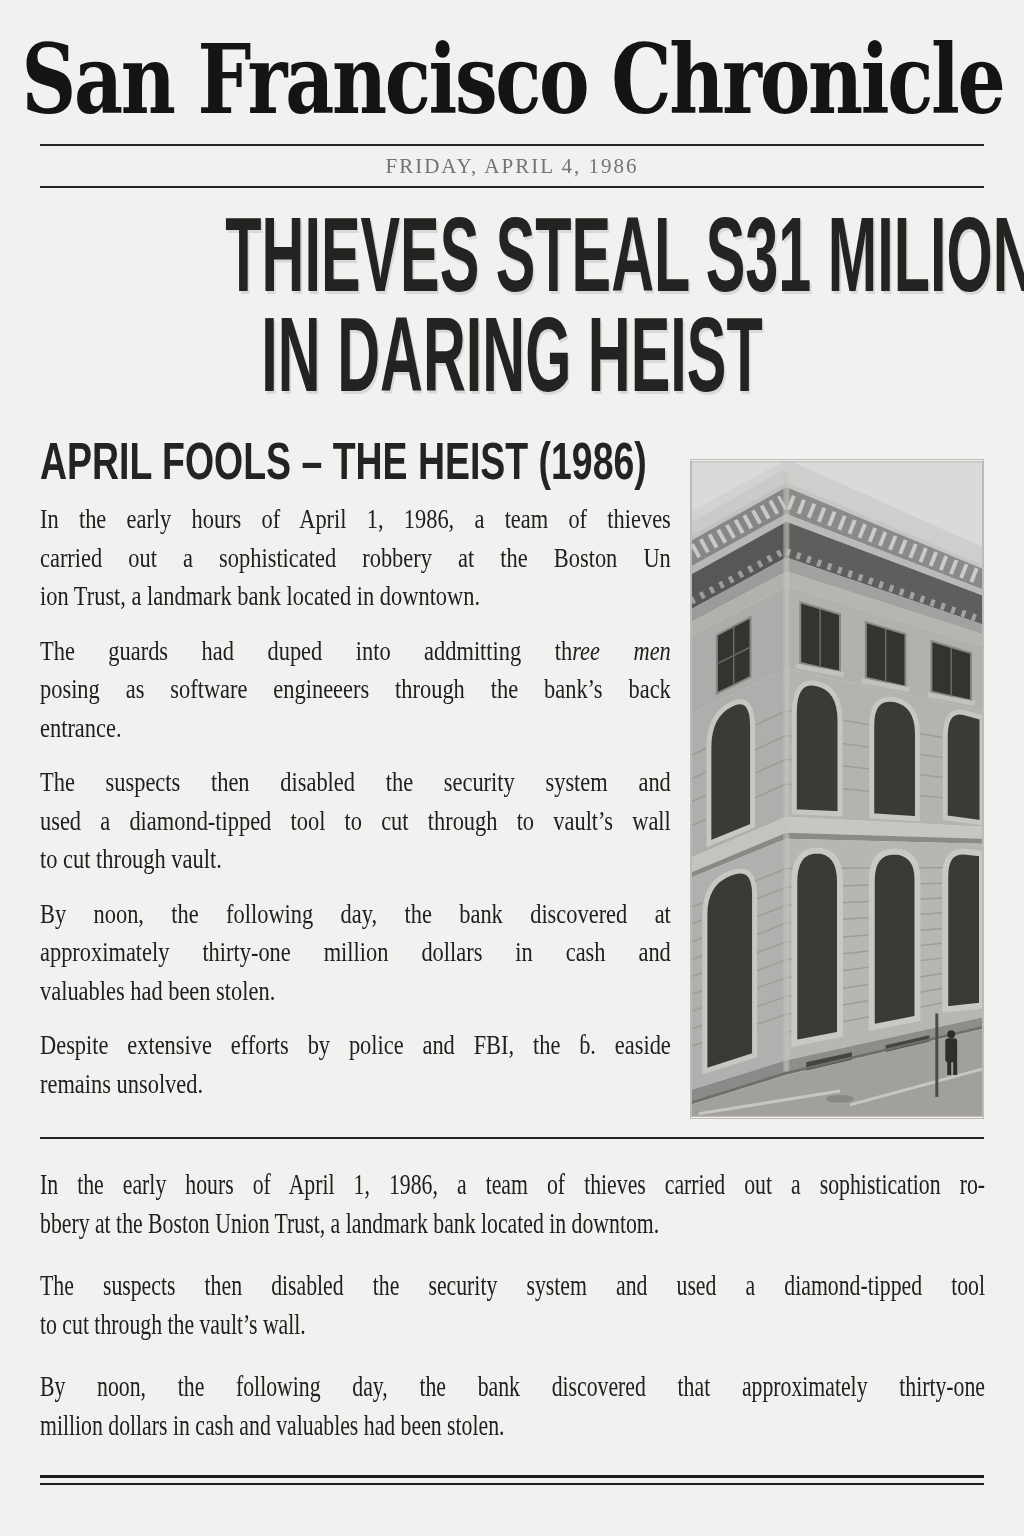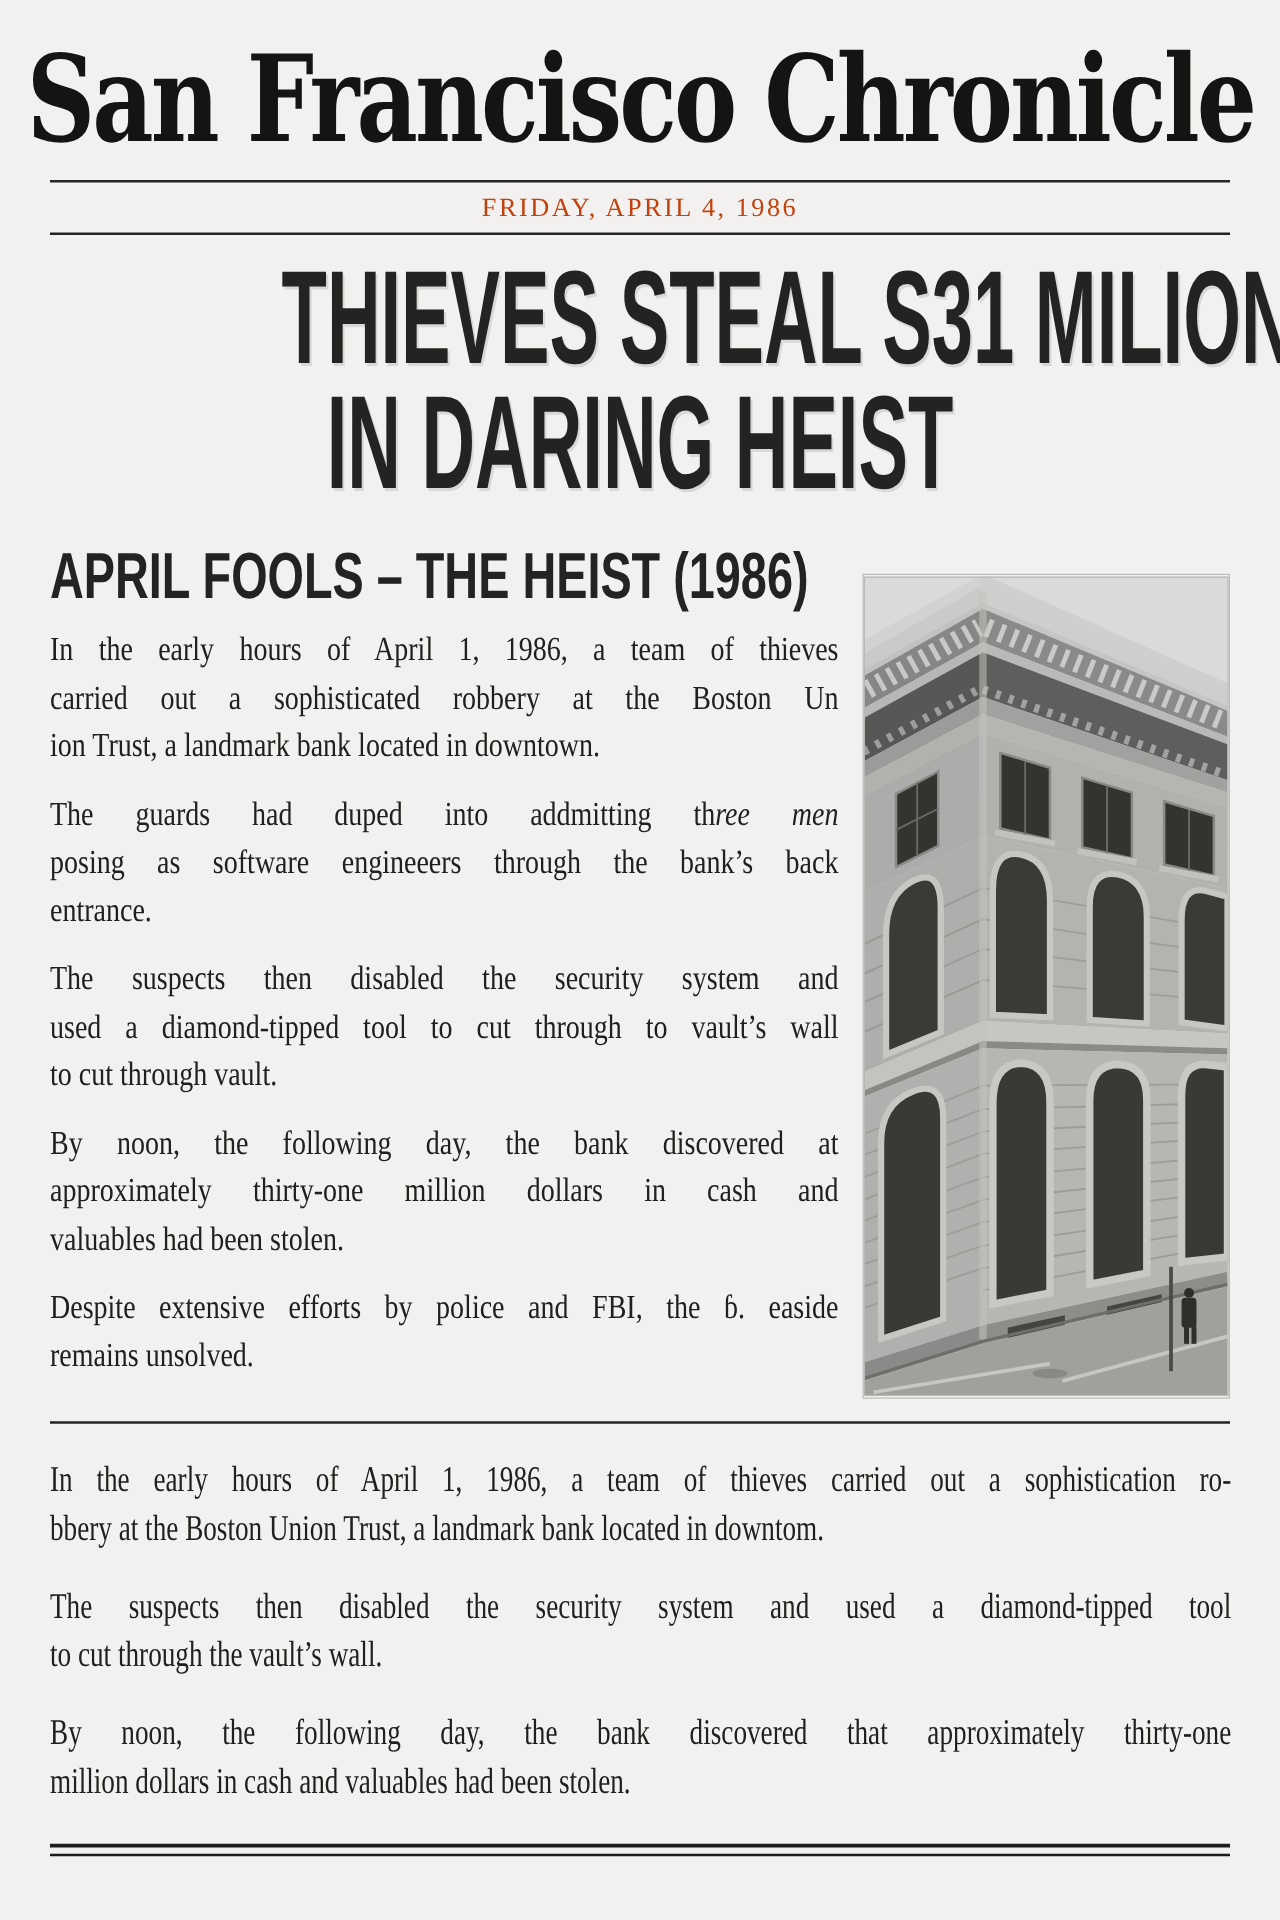--- a/index.html
+++ b/index.html
@@ -11,21 +11,21 @@
   
   .masthead{margin-top:14px;height:130px;display:flex;align-items:center;justify-content:center;}
   .masthead-title{
     font-family:"DejaVu Serif","Liberation Serif",serif;font-weight:bold;
     font-size:96px;letter-spacing:-3px;white-space:nowrap;
     transform:scaleX(0.79);transform-origin:center;color:#151413;
   }
   .rule{height:2px;background:#262523;margin:0 40px;}
   .dateline{
     margin:0 40px;text-align:center;font-size:21px;letter-spacing:2px;
-    padding:8px 0 7px;color:#c2410c;
+    padding:8px 0 7px;color:#737373;
   }
   
   .headline{margin-top:16px;text-align:center;color:#242321;
     font-family:Liberation Sans, sans-serif;font-weight:700;}
   .hl{display:block;font-size:106px;line-height:100px;white-space:nowrap;
     transform:scaleX(0.56);transform-origin:center;
     text-shadow:3px 3px 0 rgba(40,40,40,0.12);}
   
   .article{display:flex;align-items:flex-end;margin:30px 40px 0 40px;}
   .col{width:630px;overflow:visible;}

